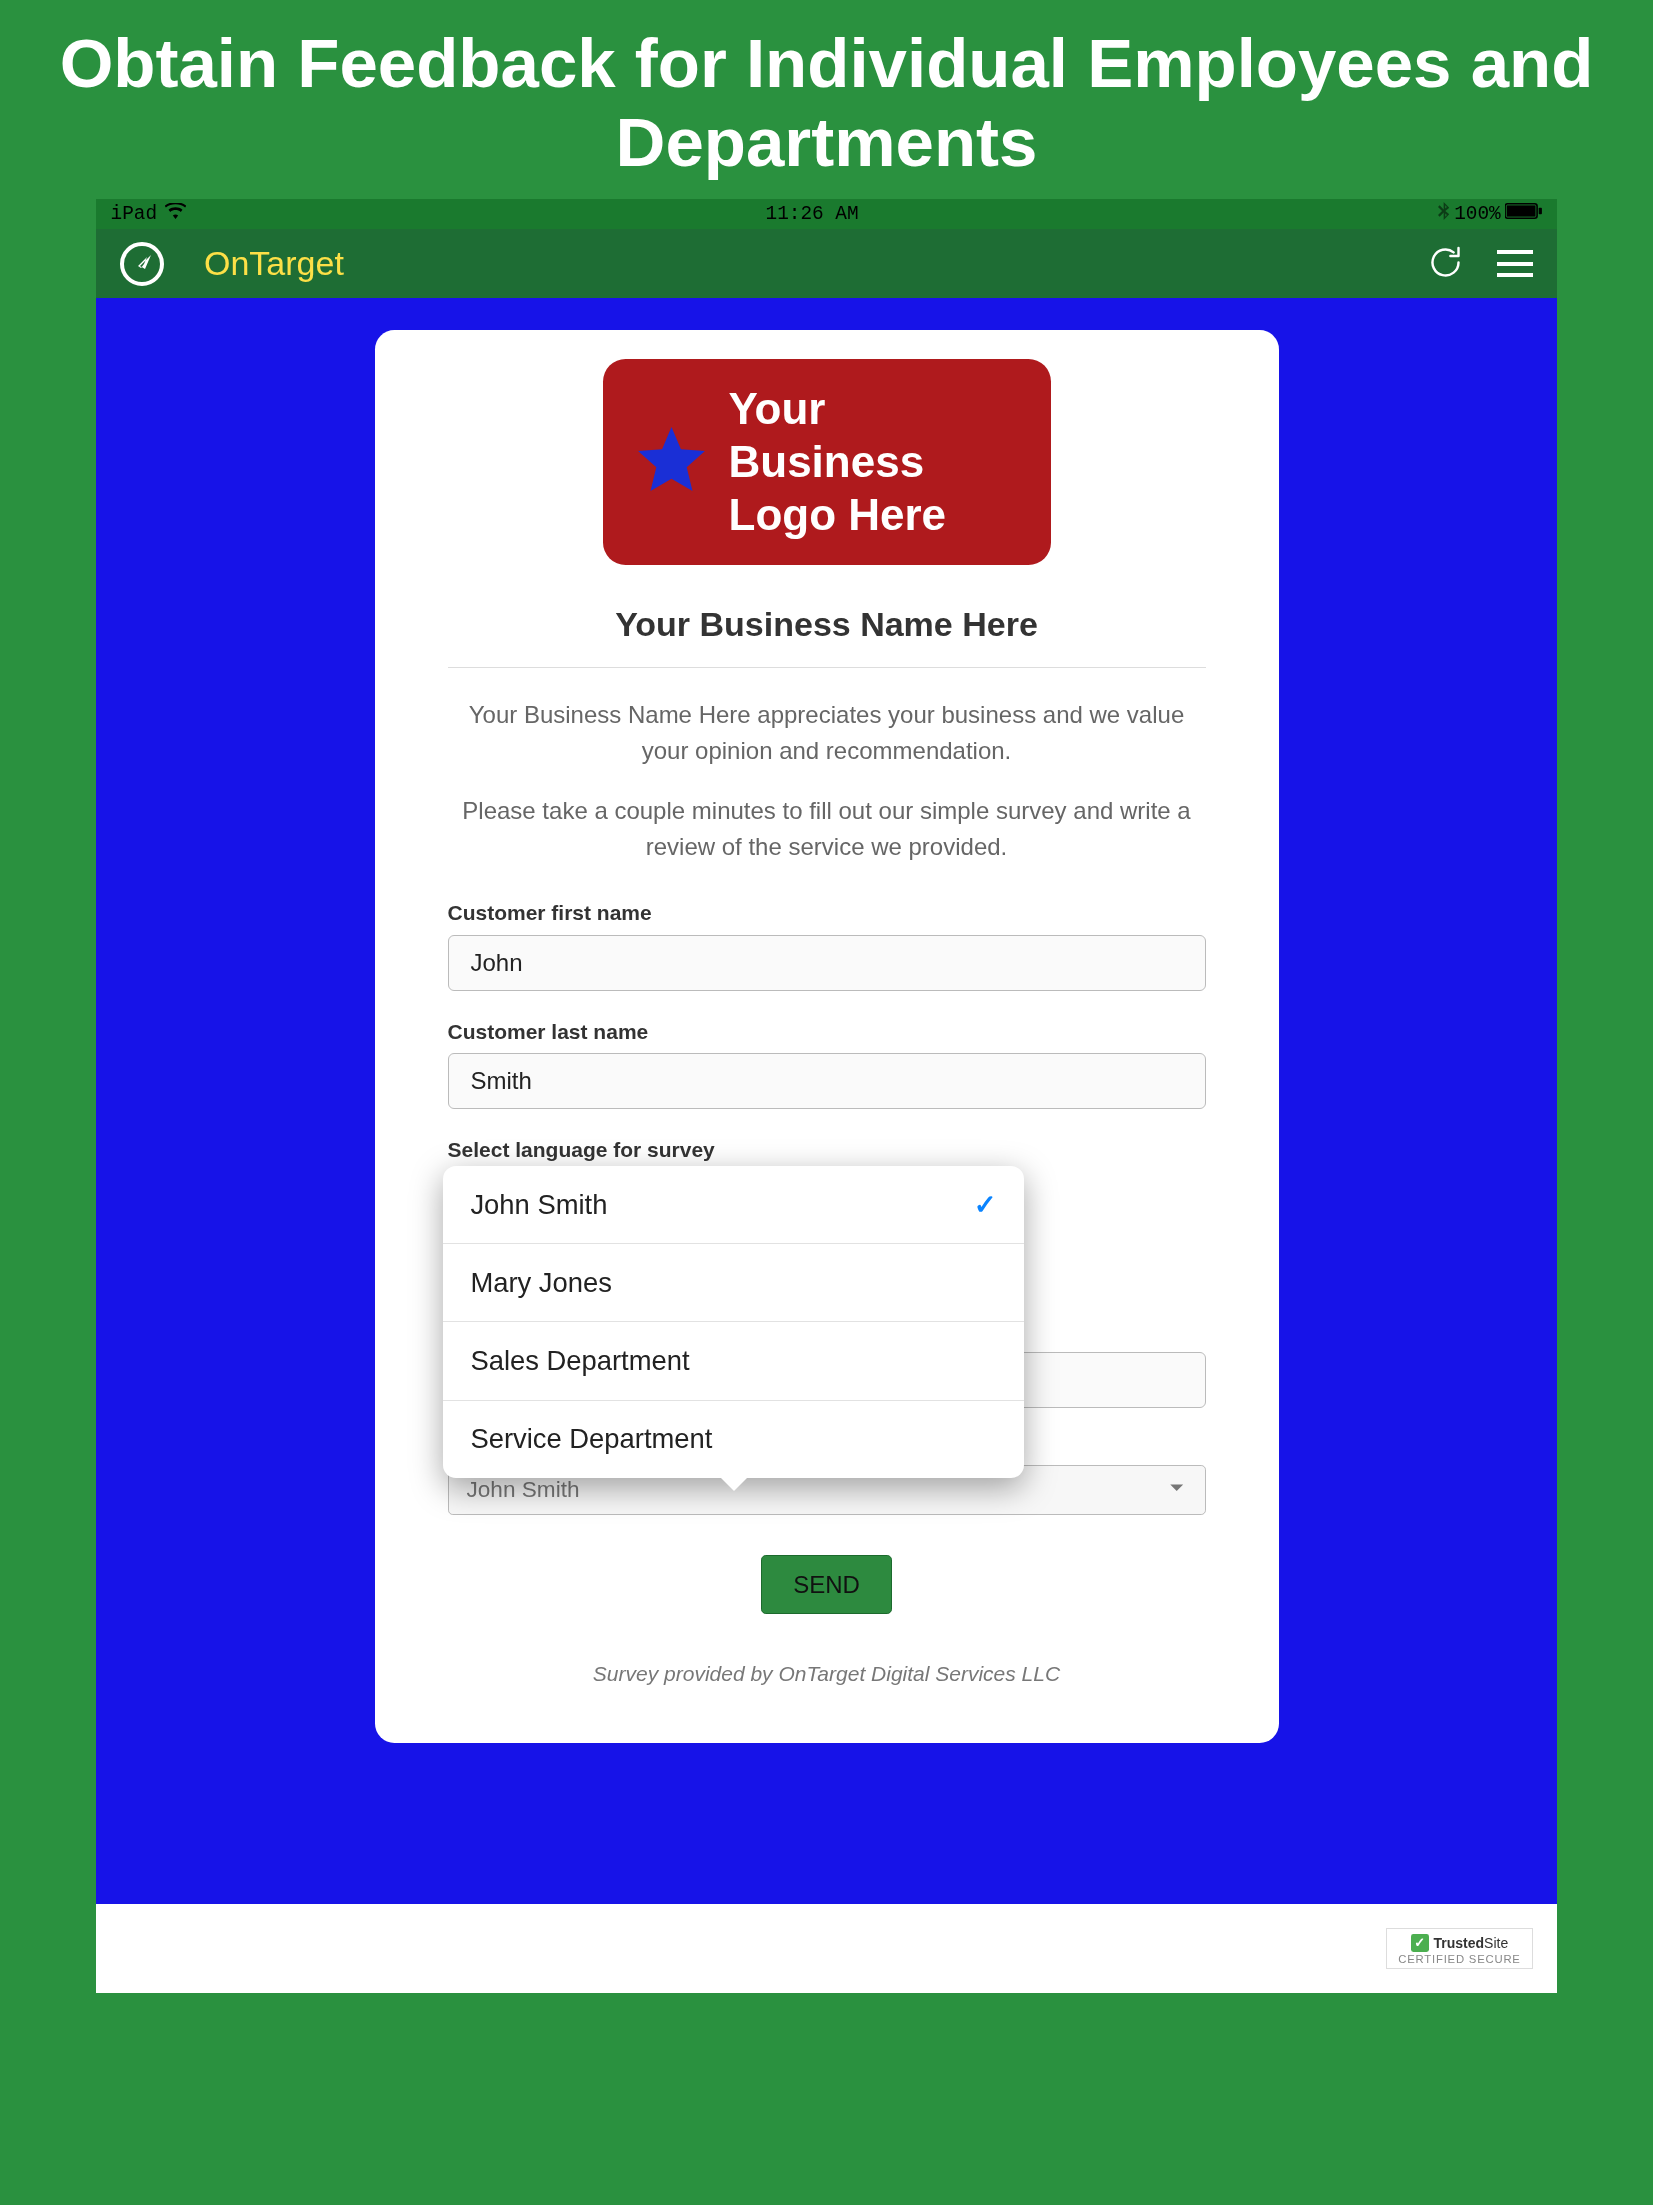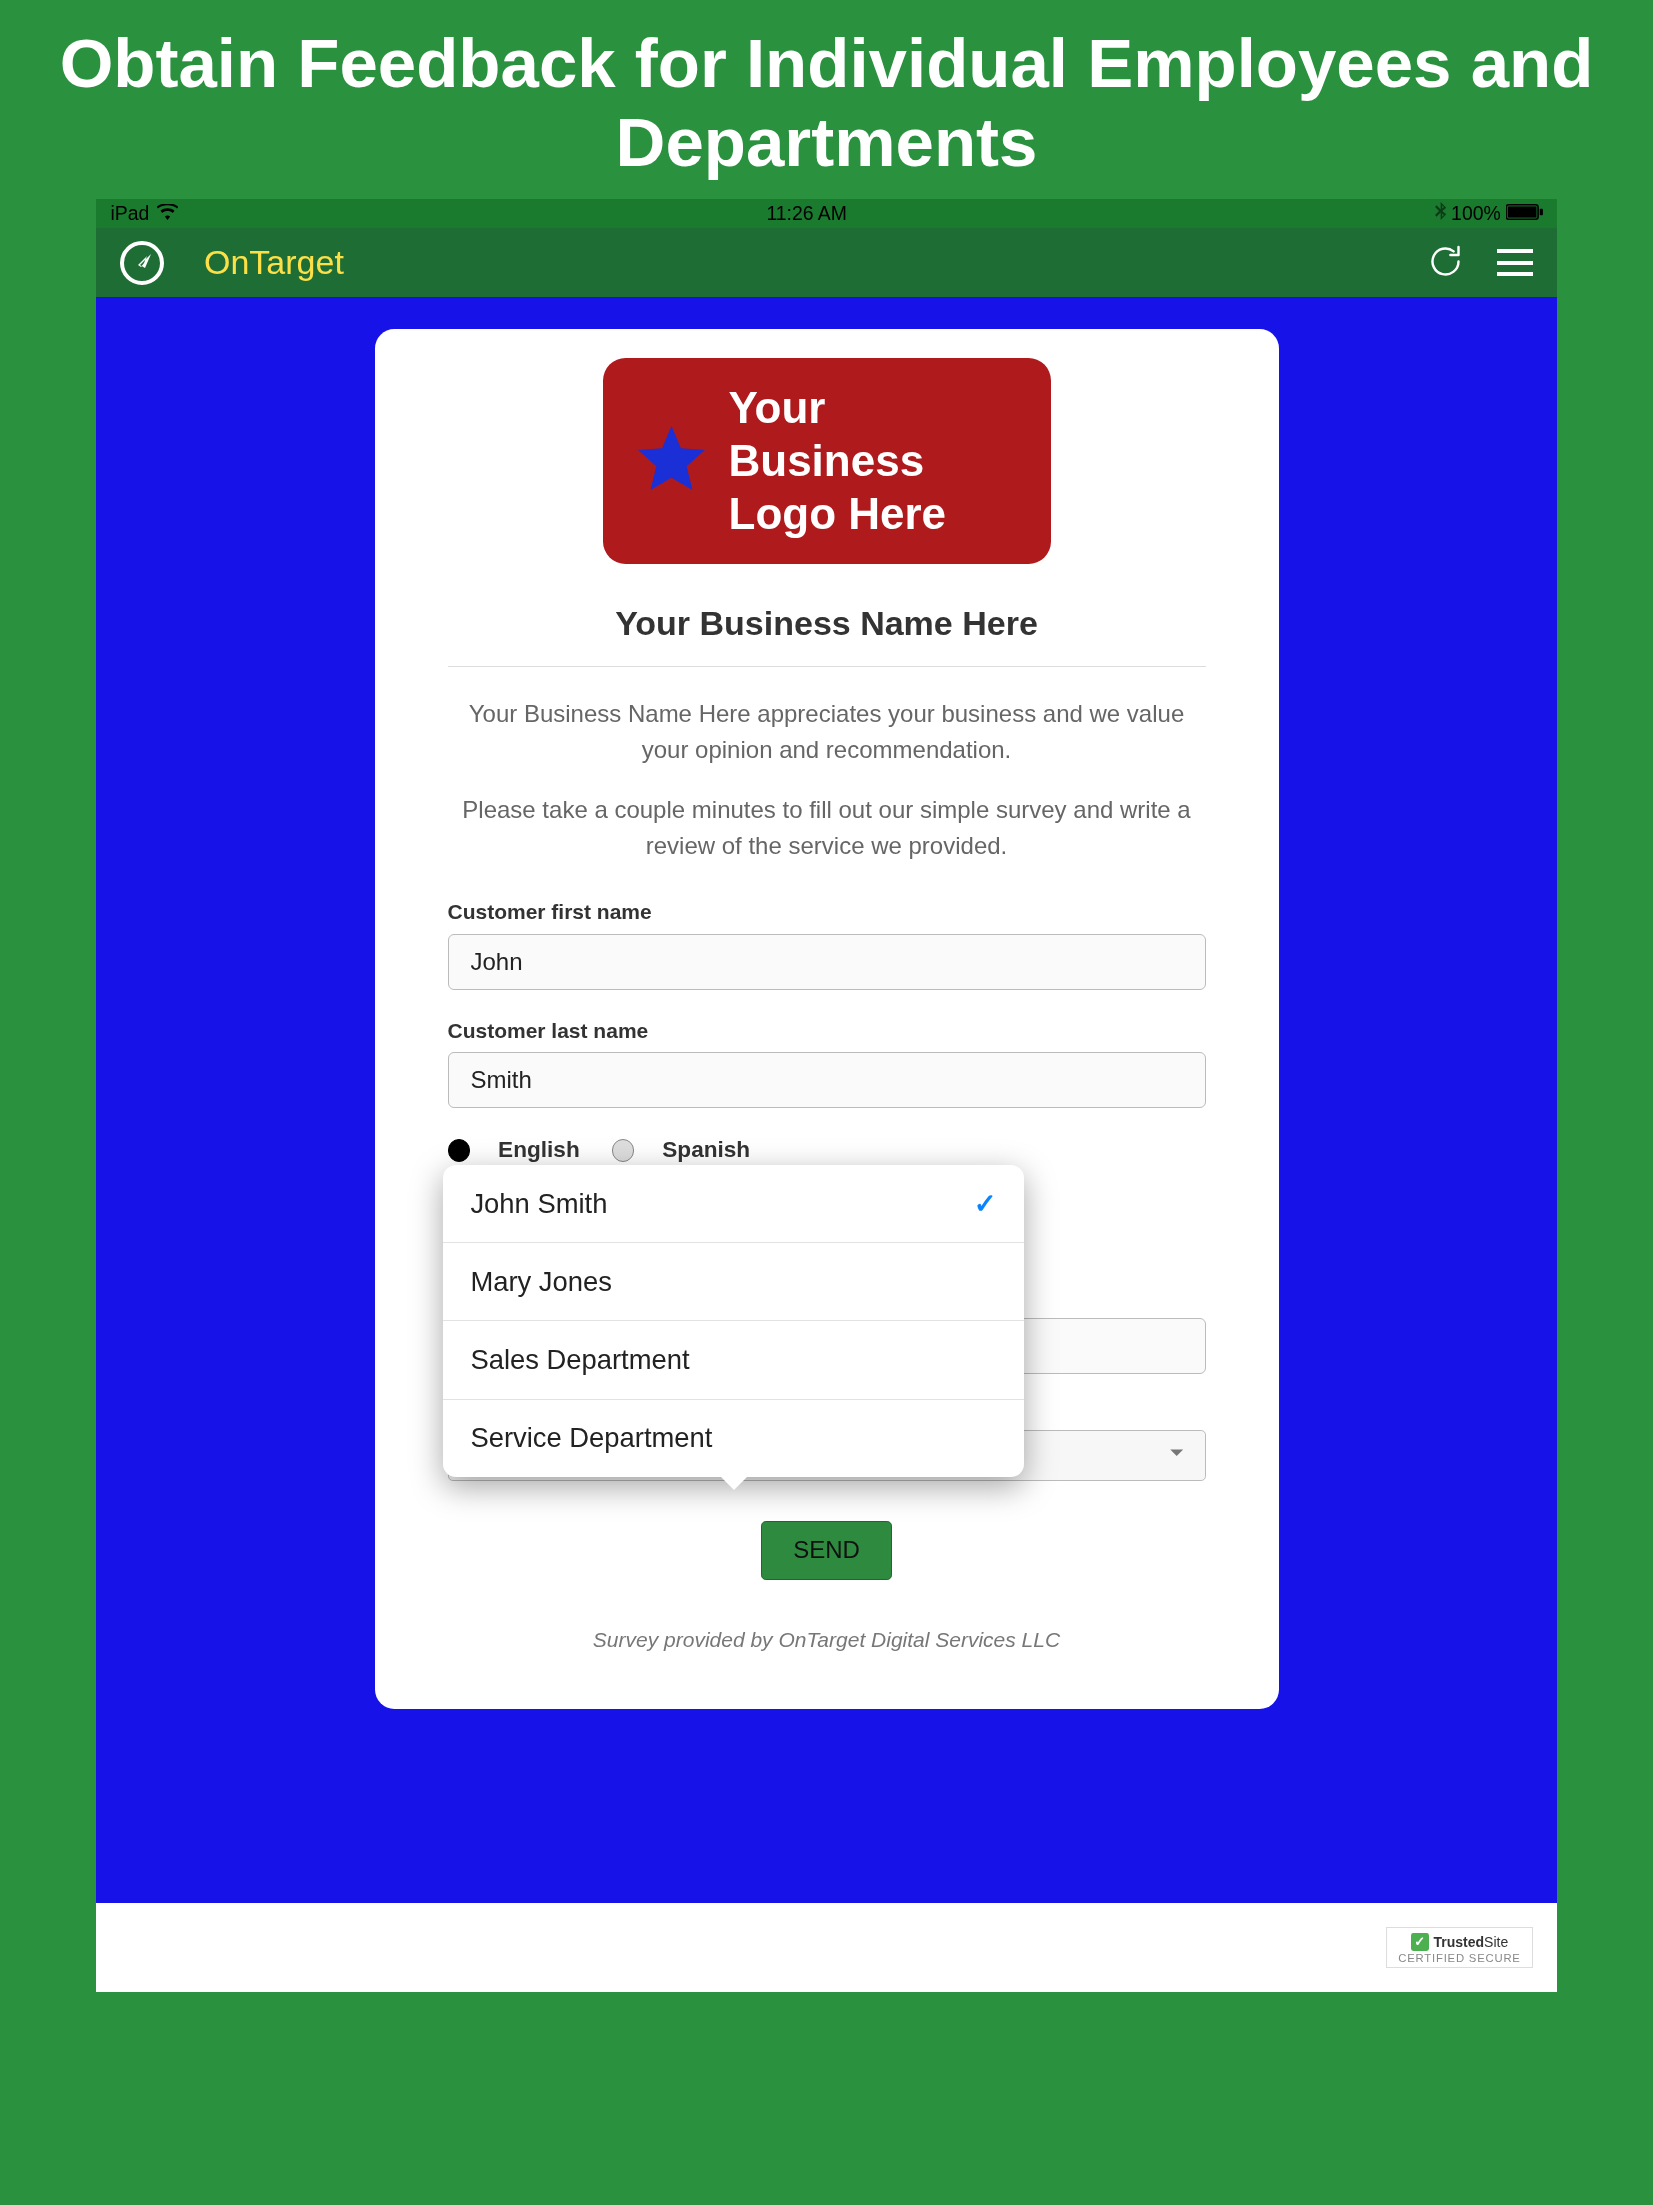--- a/index.html
+++ b/index.html
@@ -24,20 +24,21 @@
   background: #fff;
 }
 .status-bar {
   background: #1a7a2e;
   display: flex;
   align-items: center;
   justify-content: space-between;
   padding: 3.2px 14.5px;
   font-size: 19.4px;
   color: #000;
+  font-family: Liberation Mono, monospace;
 }
 .status-left { display: flex; align-items: center; gap: 8px; }
 .status-right { display: flex; align-items: center; gap: 4.8px; }
 .wifi-icon svg { width: 21px; height: 16px; }
 .battery-icon svg { width: 37px; height: 16px; }
 .bt-icon svg { width: 11.3px; height: 18px; opacity: .5; }
 .app-bar {
   background: #1e6d34;
   display: flex;
   align-items: center;
@@ -296,20 +297,21 @@
       <div class="biz-name">Your Business Name Here</div>
       <div class="intro">Your Business Name Here appreciates your business and we value your opinion and recommendation.</div>
       <div class="intro" style="margin-bottom:36px;">Please take a couple minutes to fill out our simple survey and write a review of the service we provided.</div>
 
       <div class="field-label">Customer first name</div>
       <input class="input" value="John" style="">
 
       <div class="field-label">Customer last name</div>
       <input class="input" value="Smith" style="">
 
+      <div class="field-label">Select language for survey</div>
       <div class="radio-row">
         <div class="radio">
           <span class="radio-dot sel"></span>
           <span>English</span>
         </div>
         <div class="radio">
           <span class="radio-dot unsel"></span>
           <span>Spanish</span>
         </div>
       </div>

